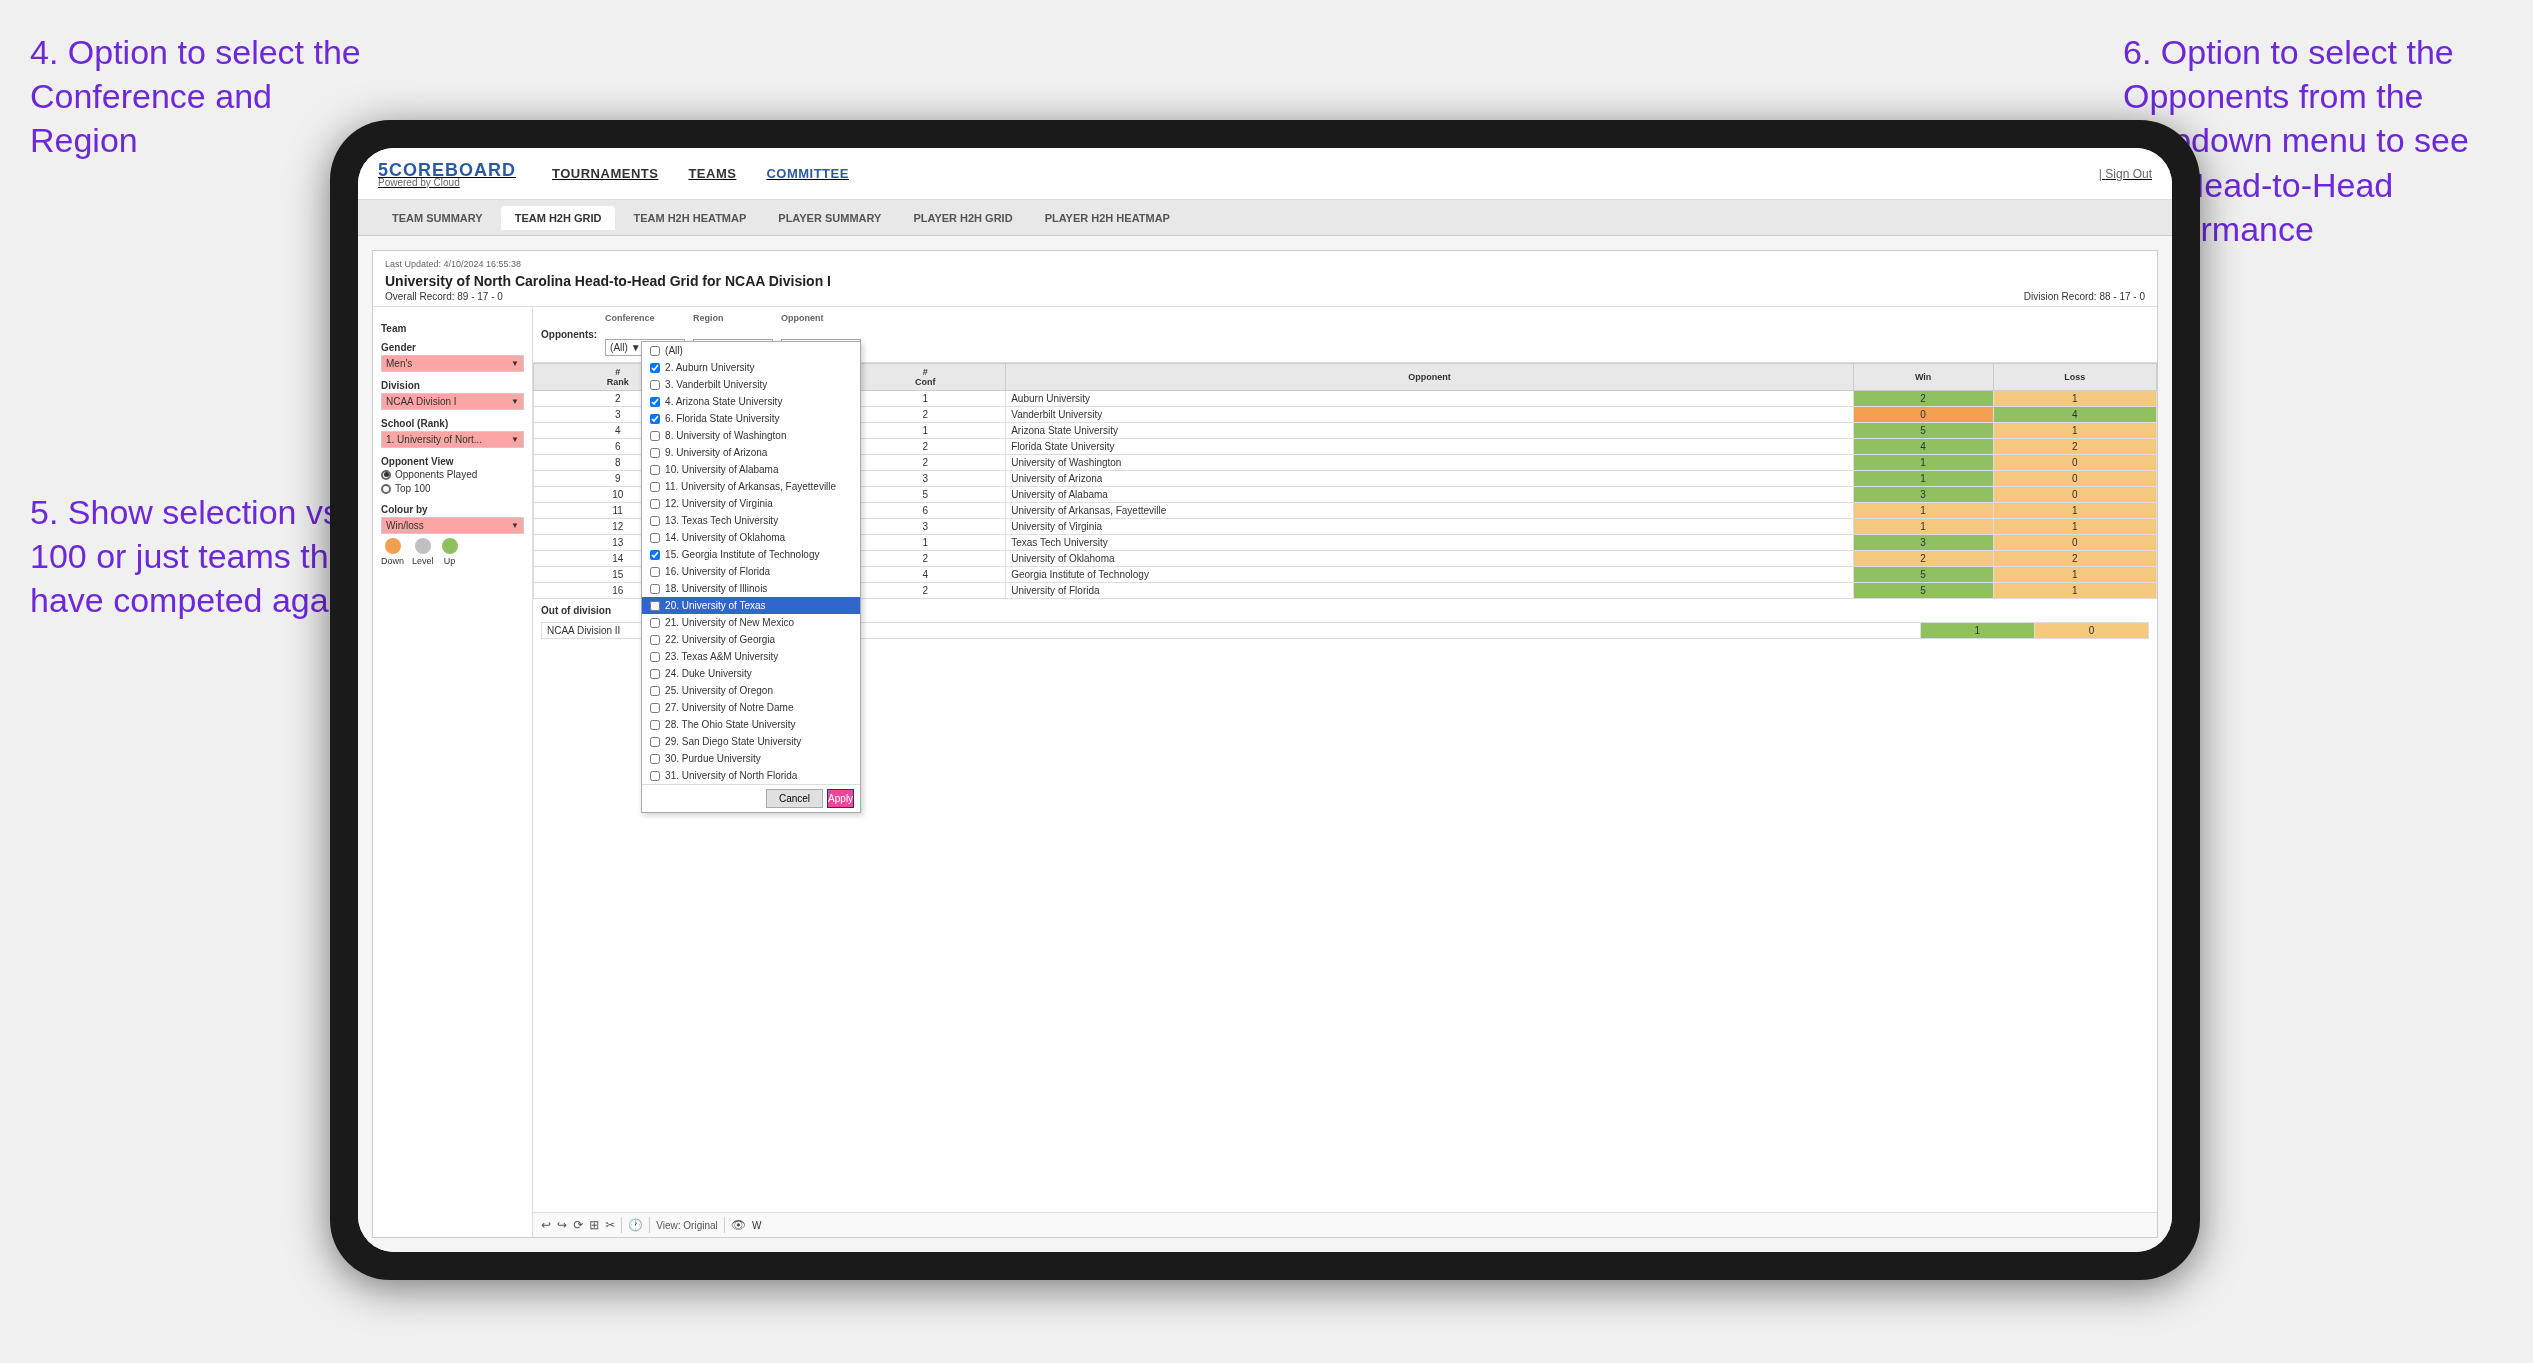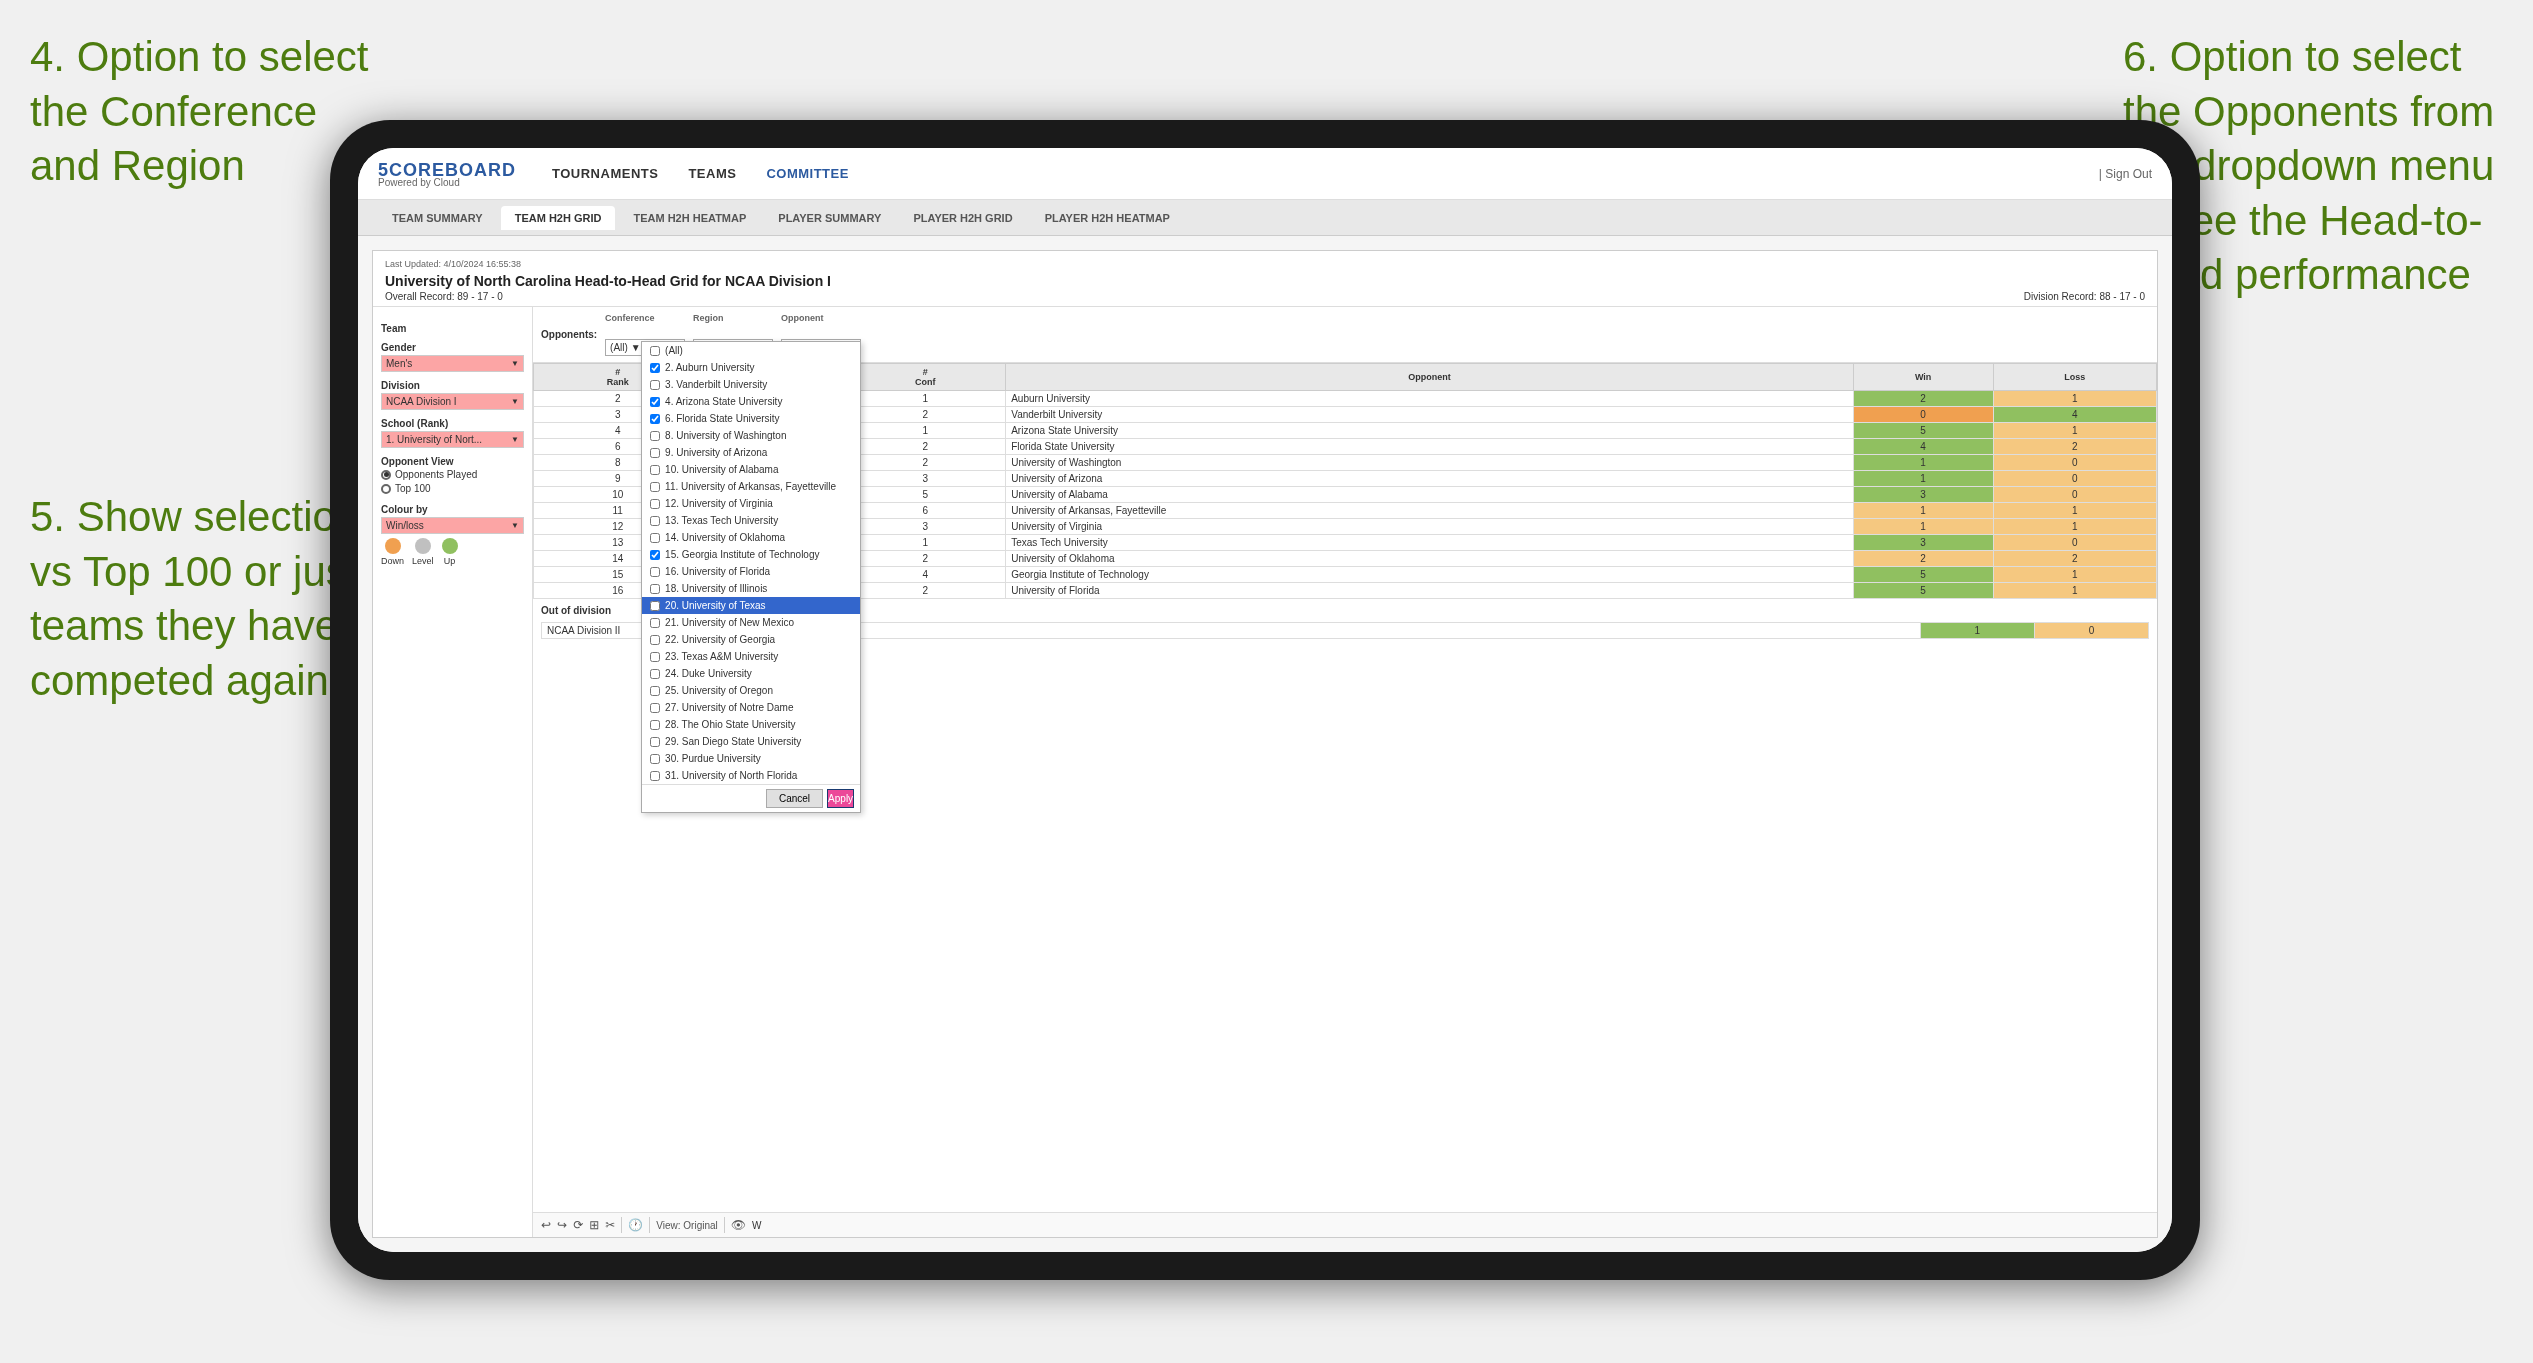--- a/index.html
+++ b/index.html
@@ -8,23 +8,23 @@
       font-family: Arial, sans-serif;
       width: 2533px;
       height: 1363px;
       overflow: hidden;
       position: relative;
     }
 
     
     .annotation {
       position: absolute;
-      font-size: 42px;
+      font-size: 34px;
       font-weight: 400;
-      color: #4d7c0f;
+      color: #6d28d9;
       line-height: 1.3;
     }
 
     #ann1 { top: 30px; left: 30px; width: 340px; }
     #ann5 { top: 490px; left: 30px; width: 380px; }
     #ann6 { top: 30px; right: 30px; width: 380px; text-align: left; }
 
     
     .arrows-svg {
       position: absolute;
@@ -59,20 +59,21 @@
 
     
     .nav-bar {
       background: #fff;
       border-bottom: 1px solid #ddd;
       display: flex;
       align-items: center;
       padding: 0 20px;
       height: 52px;
       flex-shrink: 0;
+      text-decoration: underline;
     }
 
     .logo {
       font-size: 18px;
       font-weight: 900;
       color: #2c5aa0;
       letter-spacing: 1px;
       margin-right: 6px;
     }
     .logo-sub {

